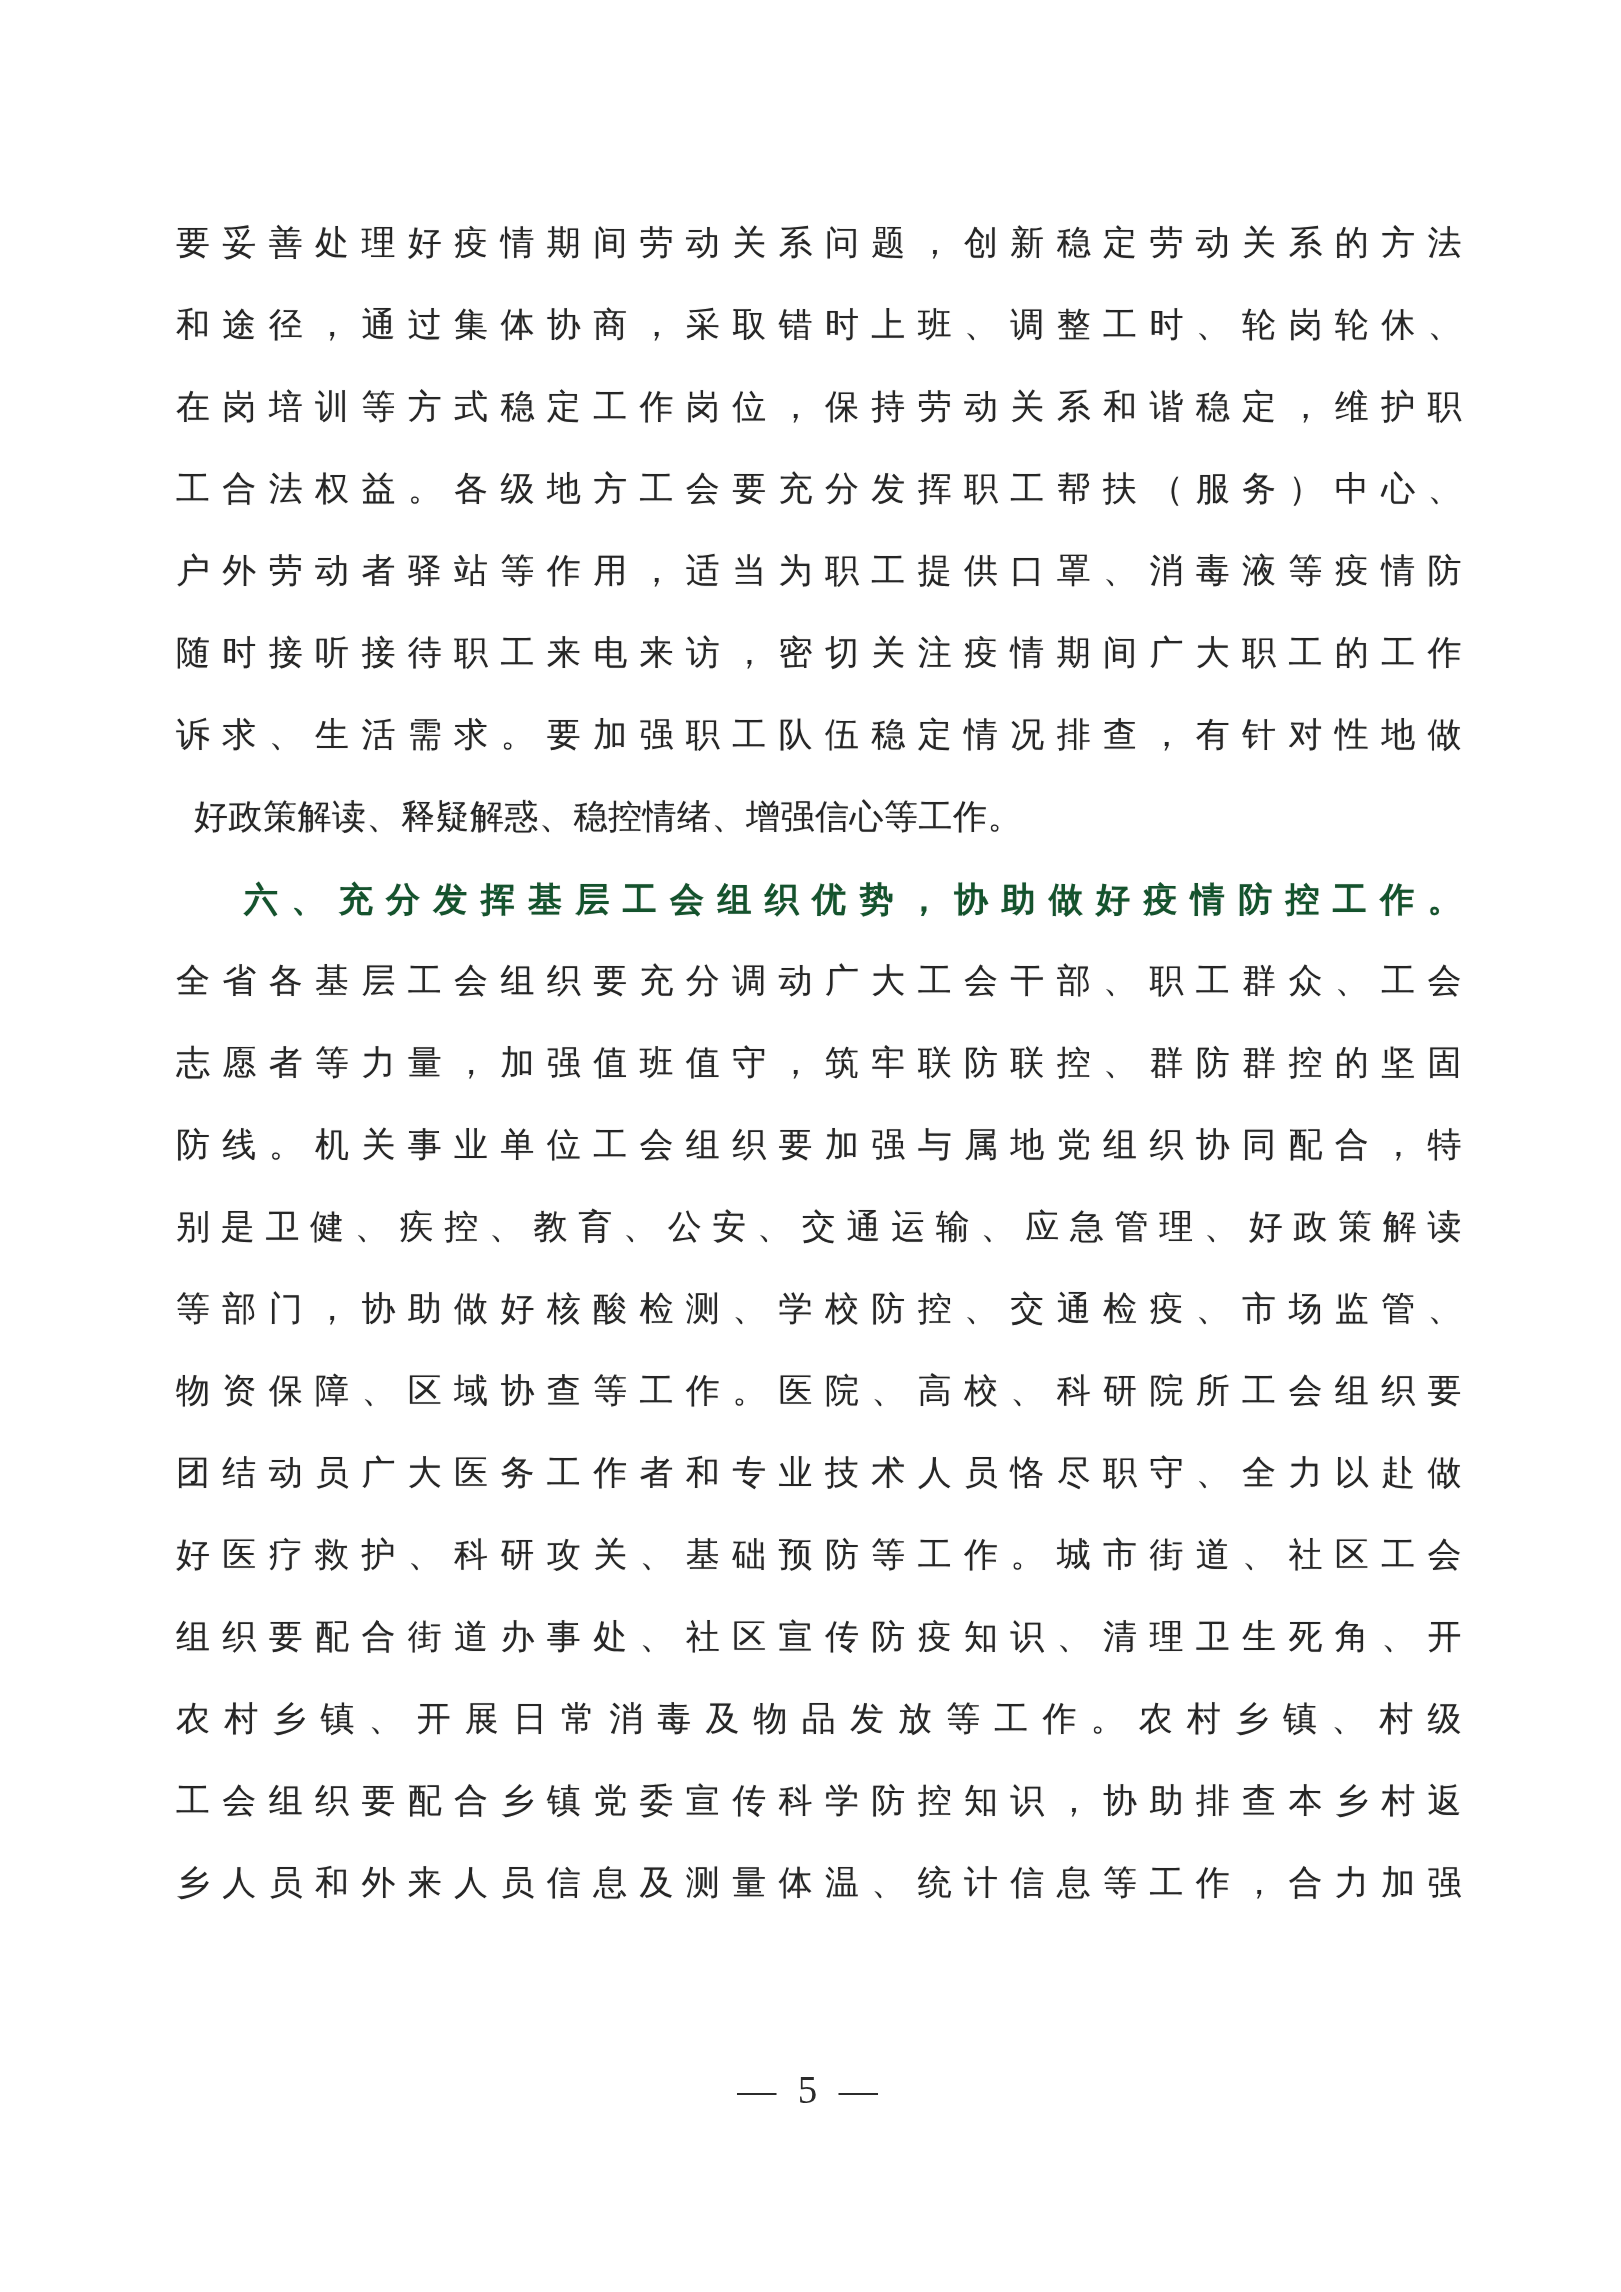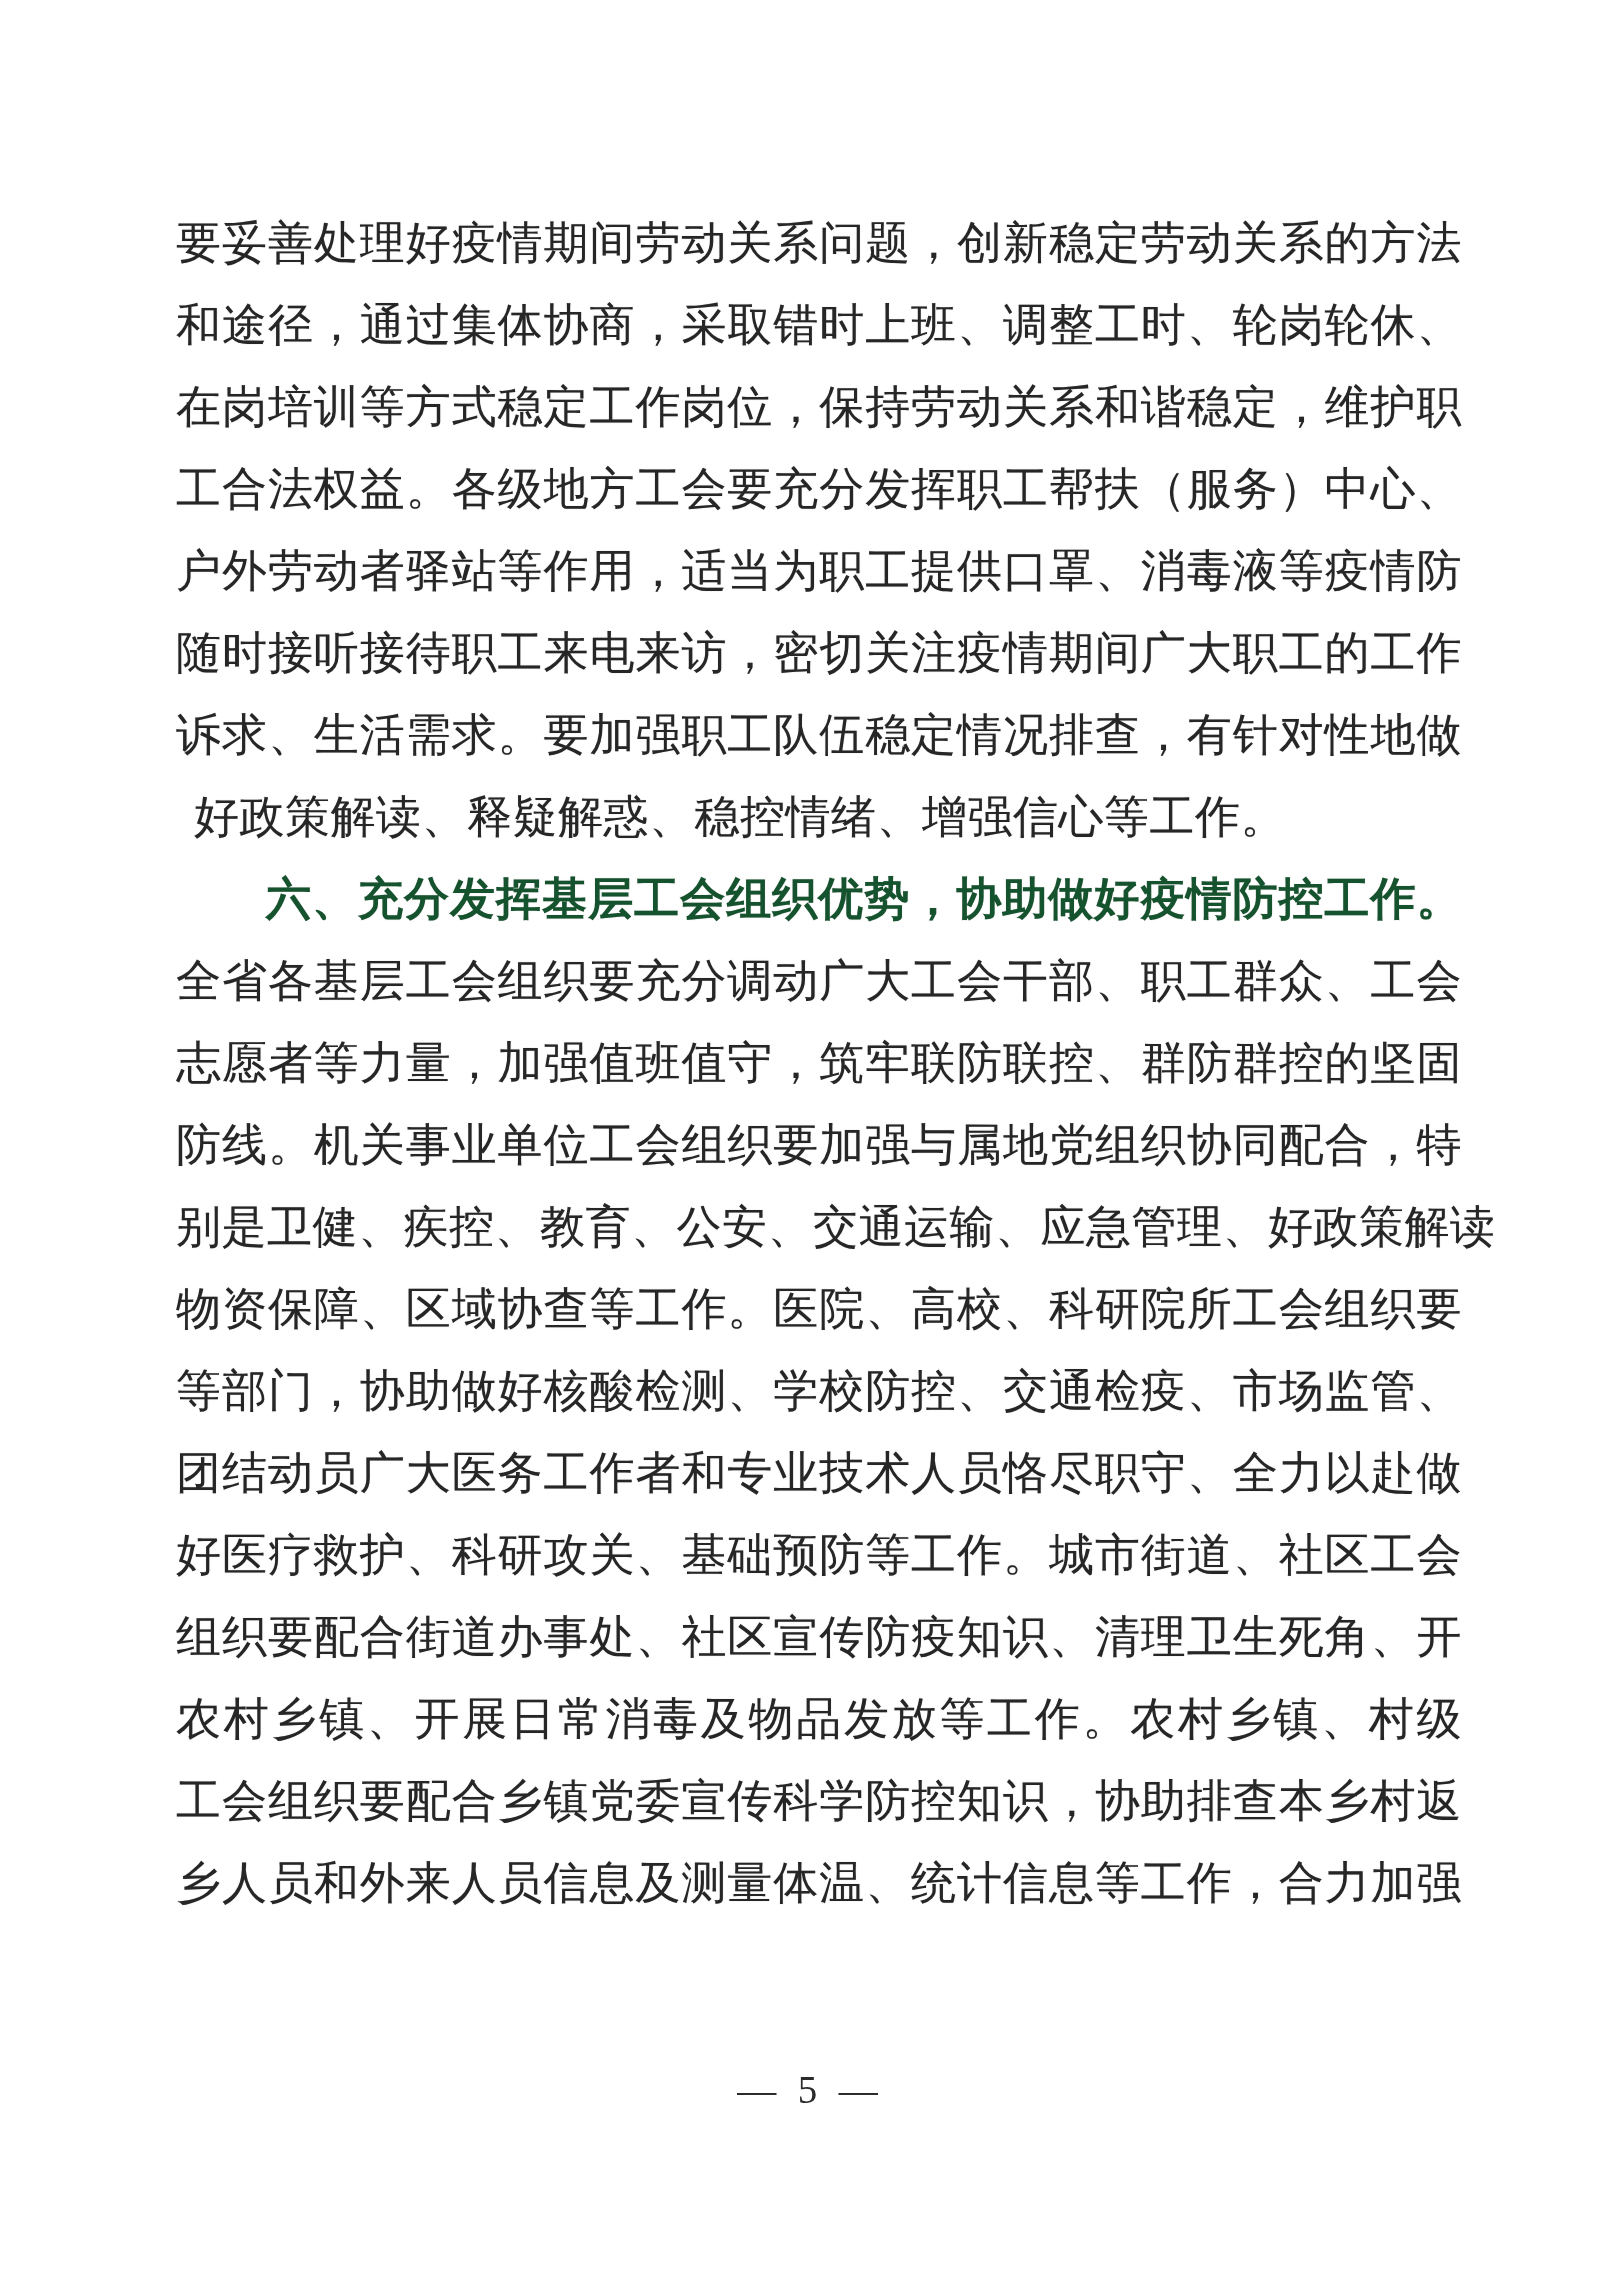--- a/index.html
+++ b/index.html
@@ -17,21 +17,21 @@
   }
   .textblock {
     position: absolute;
     left: 176px;
     top: 202px;
     width: 1286px;
     color: #262626;
     text-shadow: 0 0 1px rgba(45,45,45,0.35);
   }
   .line {
-    font-size: 45px;
+    font-size: 34px;
     line-height: 82px;
     height: 82px;
     text-align: justify;
     text-align-last: justify;
     white-space: nowrap;
     overflow: visible;
     letter-spacing: 0.5px;
   }
   .line.para-end {
     text-align-last: left;
@@ -73,22 +73,22 @@
     <div class="line">随时接听接待职工来电来访，密切关注疫情期间广大职工的工作</div>
     <div class="line">诉求、生活需求。要加强职工队伍稳定情况排查，有针对性地做</div>
     <div class="line para-end">好政策解读、释疑解惑、稳控情绪、增强信心等工作。</div>
 
     <div class="line heading">六、充分发挥基层工会组织优势，协助做好疫情防控工作。</div>
 
     <div class="line">全省各基层工会组织要充分调动广大工会干部、职工群众、工会</div>
     <div class="line">志愿者等力量，加强值班值守，筑牢联防联控、群防群控的坚固</div>
     <div class="line">防线。机关事业单位工会组织要加强与属地党组织协同配合，特</div>
     <div class="line">别是卫健、疾控、教育、公安、交通运输、应急管理、好政策解读</div>
+    <div class="line">等部门，协助做好核酸检测、学校防控、交通检疫、市场监管、</div>
     <div class="line">物资保障、区域协查等工作。医院、高校、科研院所工会组织要</div>
-    <div class="line">等部门，协助做好核酸检测、学校防控、交通检疫、市场监管、</div>
     <div class="line">团结动员广大医务工作者和专业技术人员恪尽职守、全力以赴做</div>
     <div class="line">好医疗救护、科研攻关、基础预防等工作。城市街道、社区工会</div>
     <div class="line">组织要配合街道办事处、社区宣传防疫知识、清理卫生死角、开</div>
     <div class="line">农村乡镇、开展日常消毒及物品发放等工作。农村乡镇、村级</div>
     <div class="line">工会组织要配合乡镇党委宣传科学防控知识，协助排查本乡村返</div>
     <div class="line">乡人员和外来人员信息及测量体温、统计信息等工作，合力加强</div>
   </div>
 
   <div class="footer">
     <span class="page-number">— 5 —</span>

